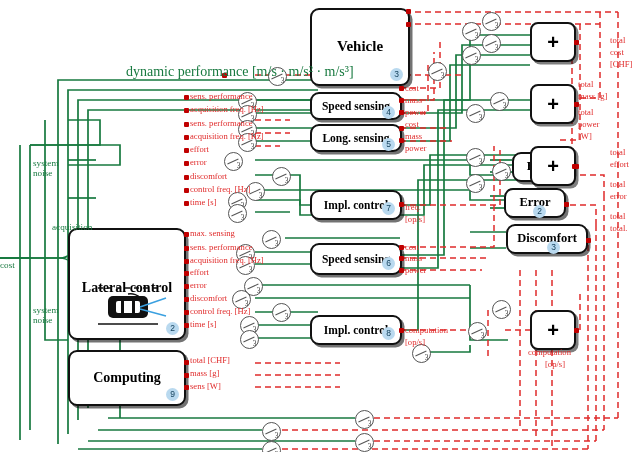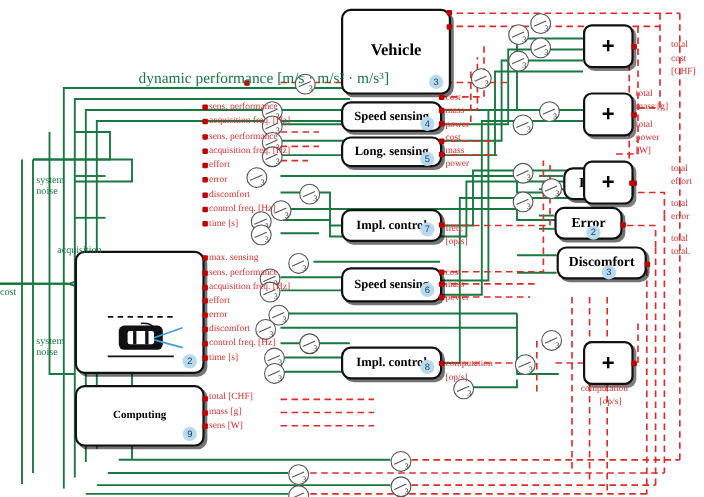--- a/index.html
+++ b/index.html
@@ -151,20 +151,21 @@
     <path class="r" d="M282,430 L604,430"></path>
     <path class="r" d="M374,441 L596,441"></path>
     <path class="r" d="M282,449 L588,449"></path>
     <path class="r" d="M255,120 L290,120"></path>
     <path class="r" d="M255,133 L290,133"></path>
     <path class="r" d="M255,146 L280,146"></path>
   </svg>
 
 
   <div class="blk" style="left:68px;top:228px;width:118px;height:112px;flex-direction:column;">
+    <div class="cap" style="font-size:14px;margin-top:8px;">Lateral control</div>
     <svg class="icon-svg" viewBox="0 0 118 52" style="left:0;top:50px;width:118px;height:52px;">
       <line x1="28" y1="8" x2="88" y2="8" stroke="#111" stroke-width="1.5" stroke-dasharray="5 4"></line>
       <line x1="28" y1="44" x2="88" y2="44" stroke="#111" stroke-width="1.6"></line>
       <rect x="38" y="16" width="40" height="22" rx="5" fill="#111"></rect>
       <rect x="46" y="21" width="24" height="12" rx="2" fill="#fff"></rect>
       <rect x="51" y="21" width="3" height="12" fill="#111"></rect>
       <rect x="62" y="21" width="3" height="12" fill="#111"></rect>
       <path d="M70,27 L96,18 M70,29 L96,36" stroke="#3aa0e0" stroke-width="1.5" fill="none"></path>
       <path d="M58,14 a10,6 0 0 1 12,4" stroke="#111" stroke-width="1.4" fill="none"></path>
     </svg>
@@ -195,21 +196,21 @@
     <div class="cap" style="font-size:11.5px;">Speed sensing</div>
     <span class="num">6</span>
   </div>
 
   <div class="blk" style="left:310px;top:315px;width:92px;height:30px;">
     <div class="cap" style="font-size:11.5px;">Impl. control</div>
     <span class="num">8</span>
   </div>
 
   <div class="blk" style="left:68px;top:350px;width:118px;height:56px;">
-    <div class="cap" style="font-size:10px;">Computing</div>
+    <div class="cap" style="font-size:14px;">Computing</div>
     <span class="num">9</span>
   </div>
 
   <div class="blk" style="left:512px;top:152px;width:62px;height:30px;">
     <div class="cap" style="font-size:12.5px;">Effort</div>
     <span class="num" style="right:18px;bottom:-2px;">10</span>
   </div>
 
   <div class="blk" style="left:504px;top:188px;width:62px;height:30px;">
     <div class="cap" style="font-size:12.5px;">Error</div>

